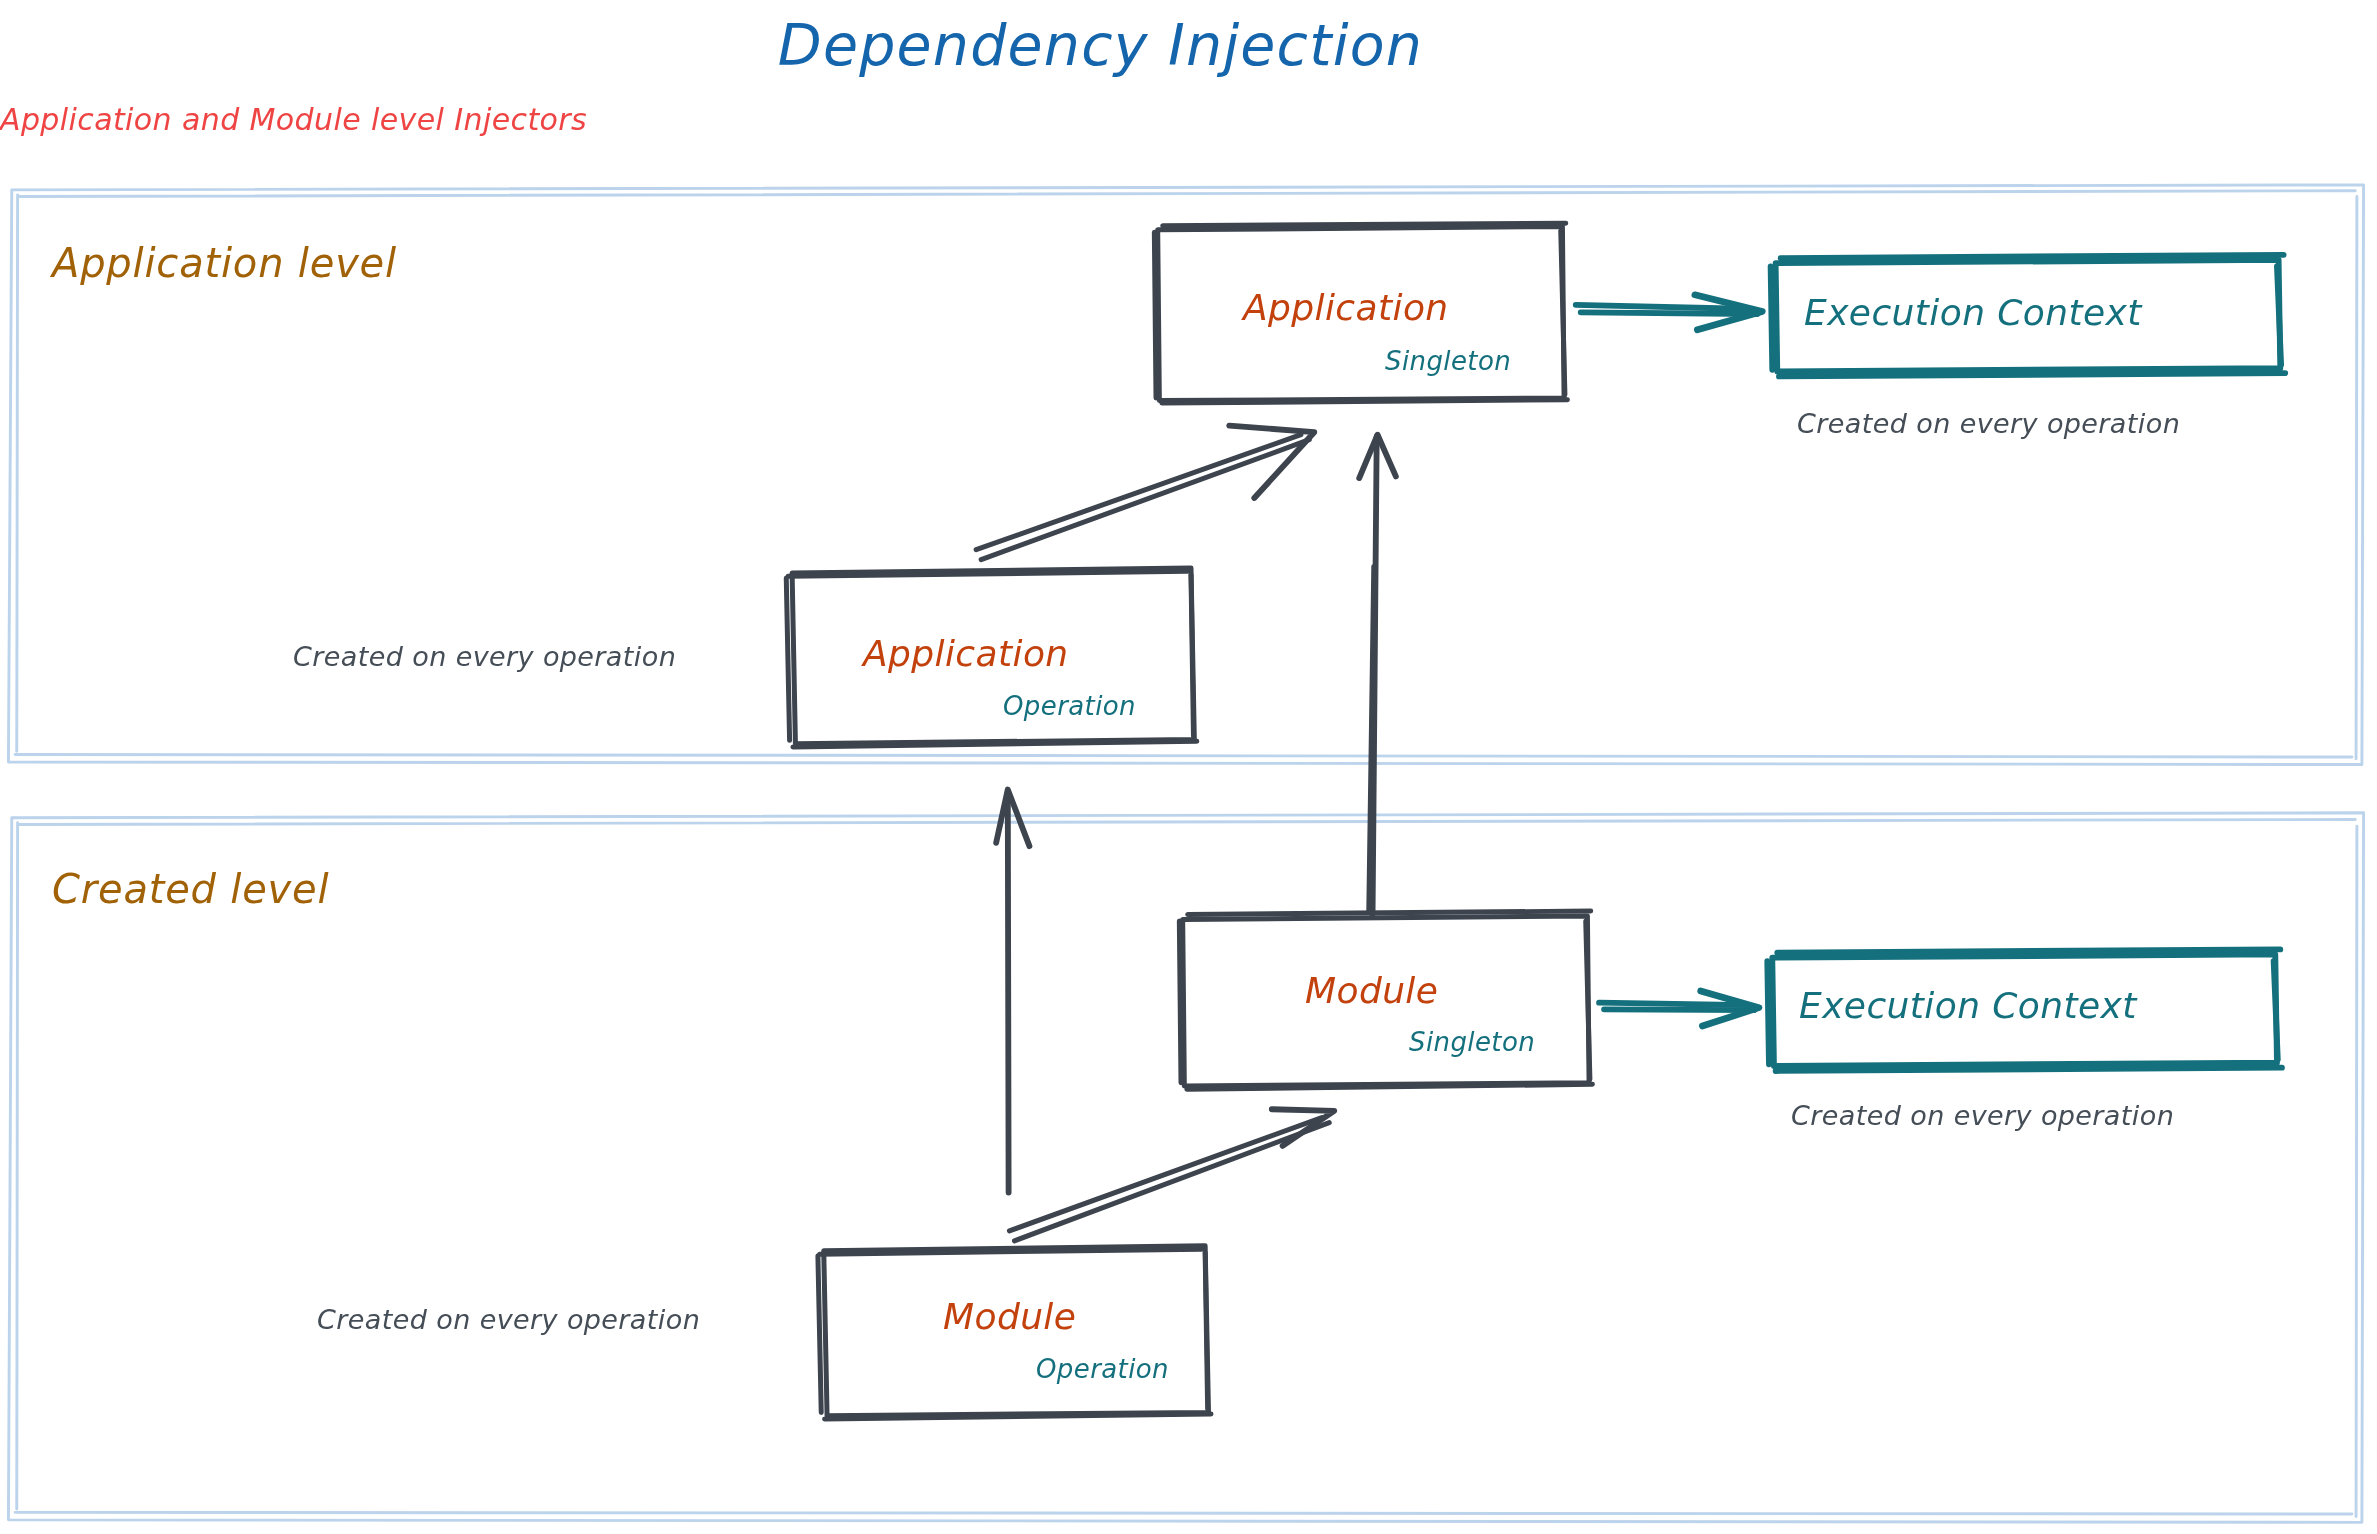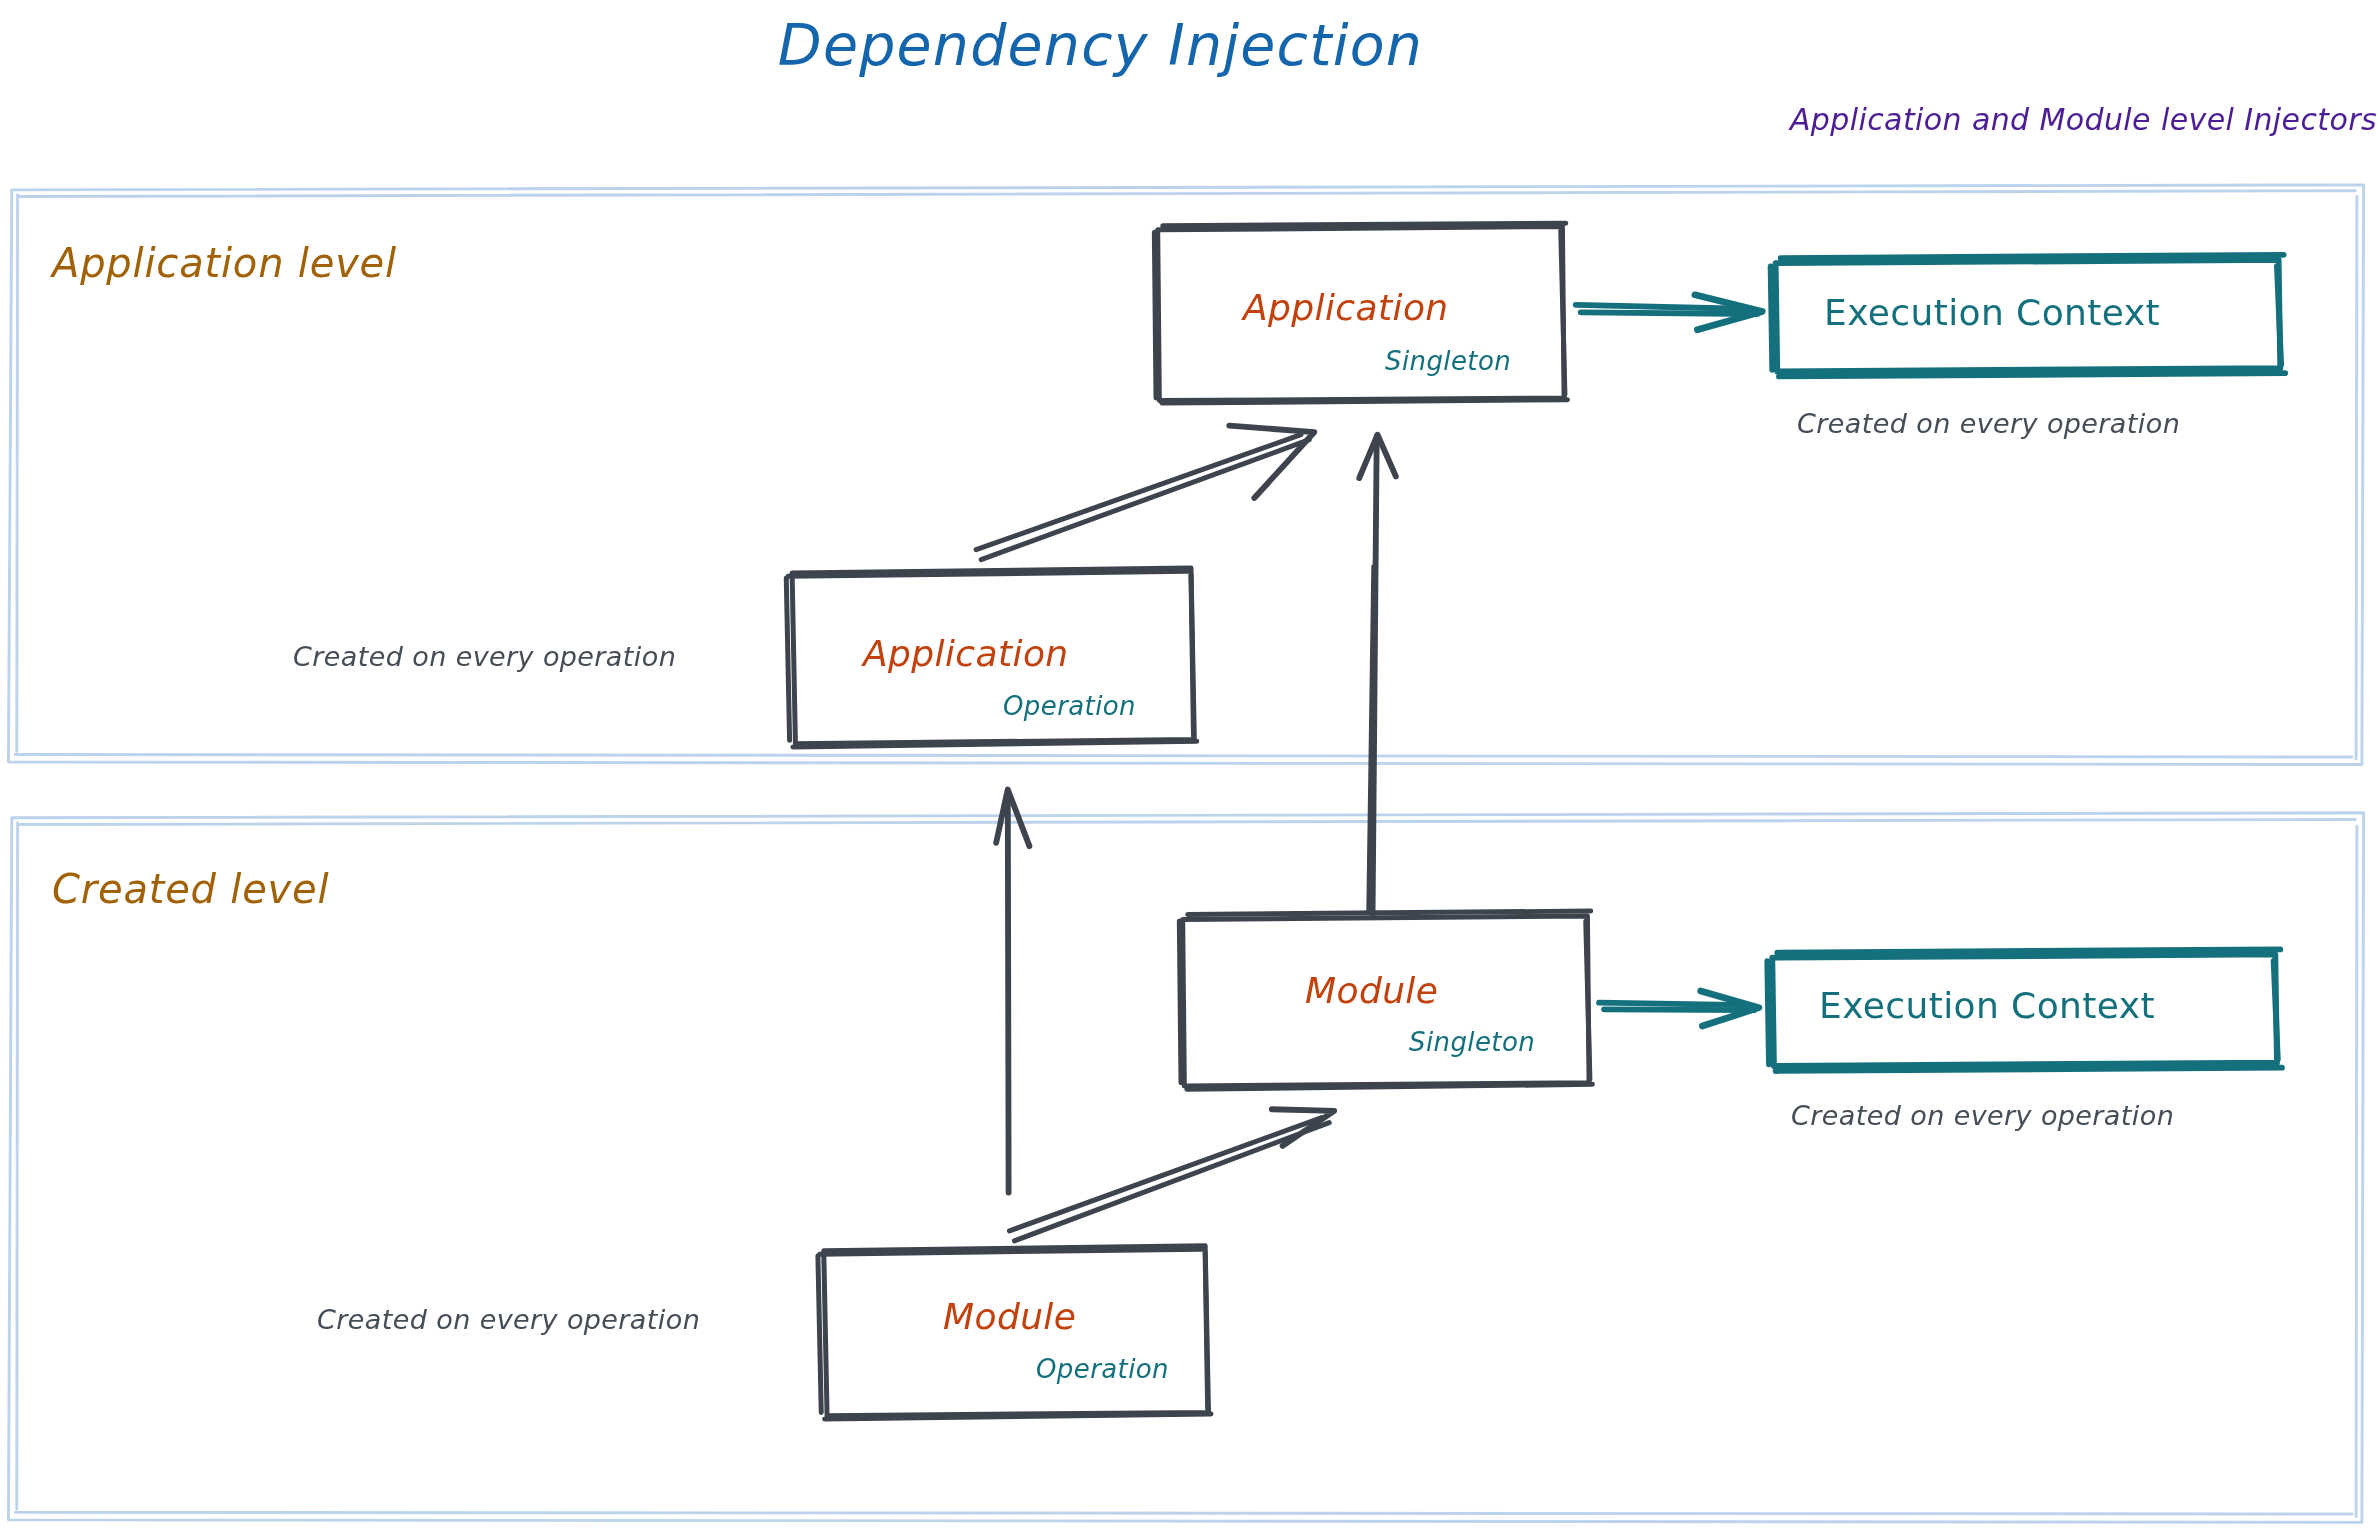--- a/index.html
+++ b/index.html
@@ -40,23 +40,23 @@
     font-size: 57px;
     color: #1565ac;
     font-weight: 400;
     letter-spacing: 1.2px;
     font-style: italic;
   }
   #subtitle {
     top: 102px;
     left: 0;
     width: 2377px;
-    text-align: right;
+    text-align: left;
     font-size: 30px;
-    color: #4c1d95;
+    color: #ef4444;
     font-style: italic;
     letter-spacing: 0.4px;
   }
 
   
   .level-label {
     font-size: 40px;
     color: #a16207;
     font-style: italic;
     letter-spacing: 0.8px;
@@ -74,22 +74,22 @@
   .node-sub {
     font-size: 26px;
     color: #15707e;
     font-style: italic;
     letter-spacing: 0.4px;
     text-align: center;
   }
   .ctx-title {
     font-size: 36px;
     color: #15707e;
-    letter-spacing: 0.4px;
-    margin-left: 20px;
+    font-style: italic;
+    letter-spacing: 0.4px;
   }
   .caption {
     font-size: 27px;
     color: #454d57;
     font-style: italic;
     letter-spacing: 0.4px;
   }
 
   
   #app-singleton-title { top: 287px; left: 1243px; }

